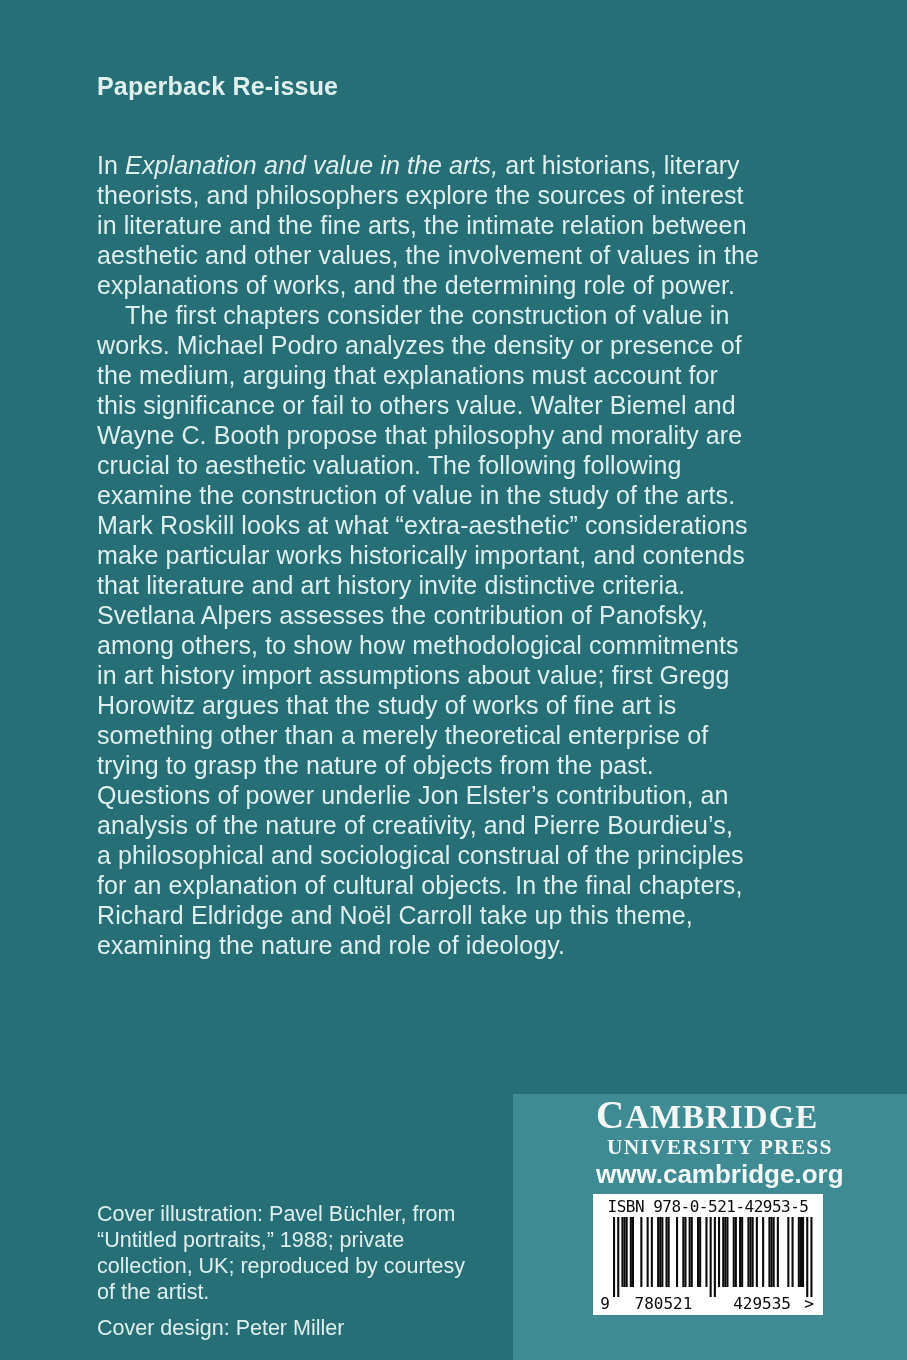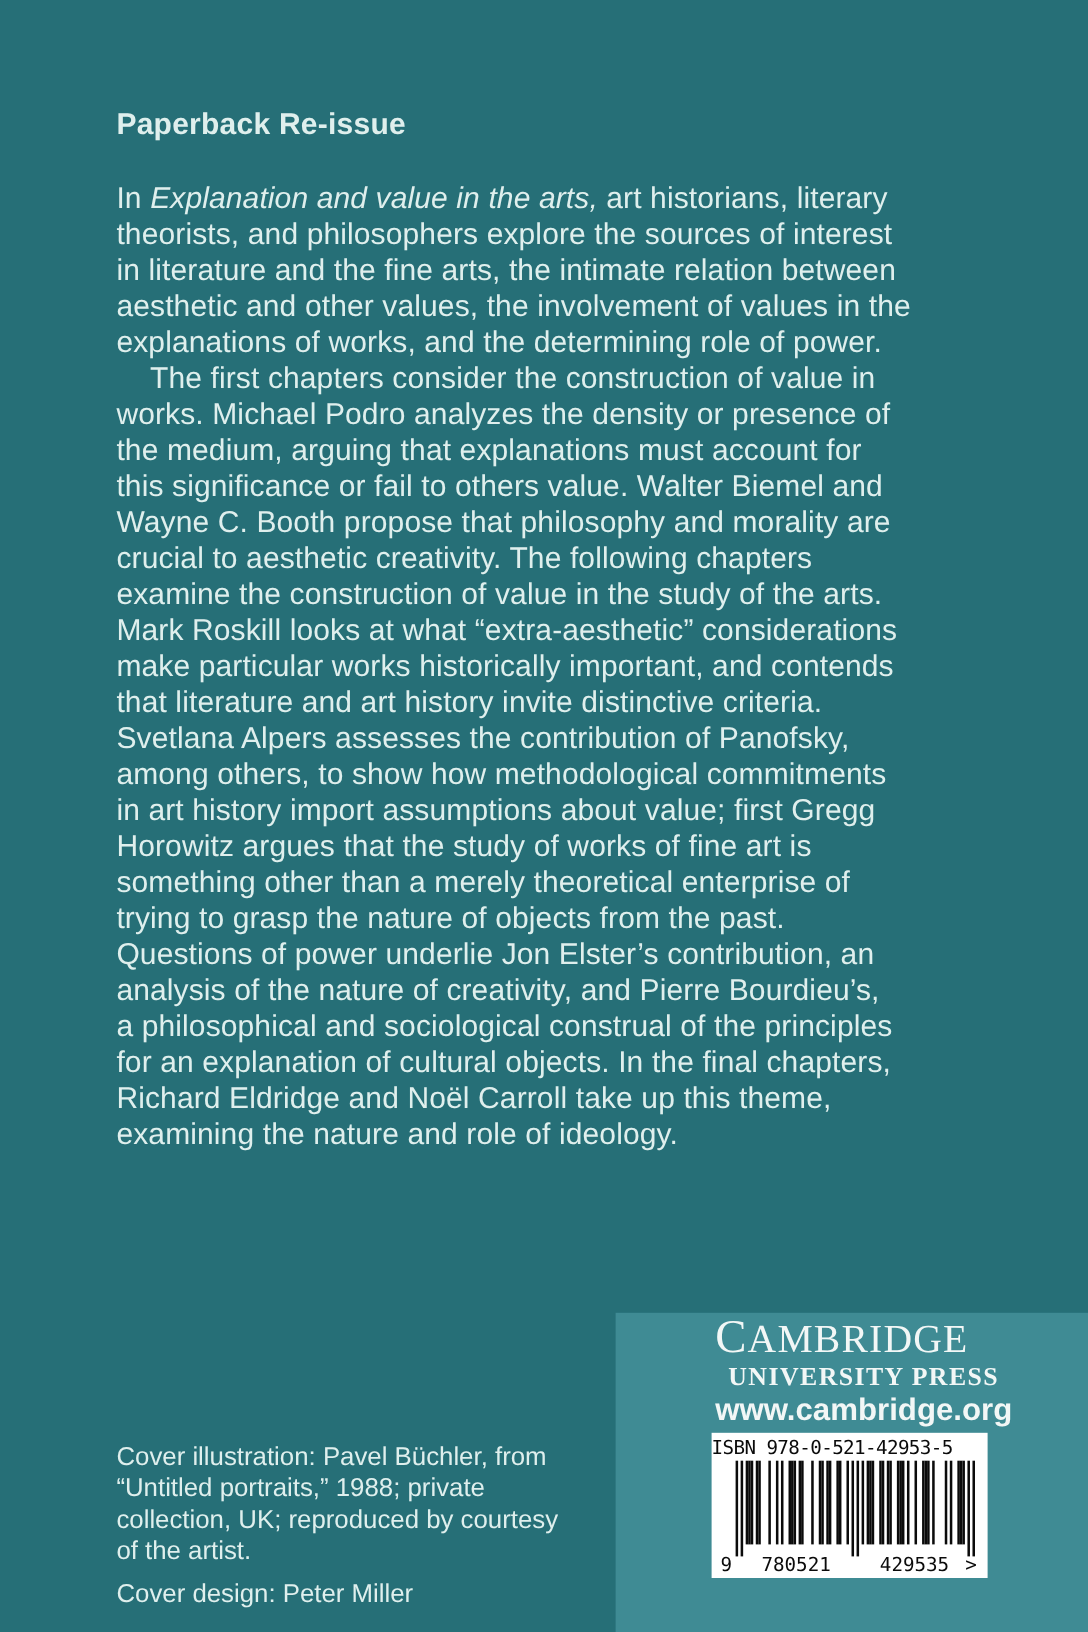--- a/index.html
+++ b/index.html
@@ -17,21 +17,21 @@
     width: 907px;
     height: 1360px;
     background: var(--background);
     overflow: hidden;
     font-family: "Liberation Sans", sans-serif;
     color: var(--text);
   }
   .heading {
     position: absolute;
     left: 97px;
-    top: 90px;
+    top: 72px;
     font-size: 25px;
     font-weight: bold;
     letter-spacing: 0.2px;
     white-space: nowrap;
   }
   .blurb {
     position: absolute;
     left: 97px;
     top: 150px;
     font-size: 25px;
@@ -59,21 +59,21 @@
     background: var(--panel);
   }
   .brand {
     position: absolute;
     left: 83px;
     top: 3px;
     color: #F2F7F6;
   }
   .brand-name {
     font-family: "Liberation Serif", serif;
-    font-weight: normal;
+    font-weight: bold;
     font-size: 33px;
     line-height: 36px;
     letter-spacing: 1px;
     white-space: nowrap;
   }
   .brand-name::first-letter { font-size: 39px; }
   .brand-sub {
     font-family: "Liberation Serif", serif;
     font-weight: bold;
     font-size: 21.5px;
@@ -94,20 +94,21 @@
   .barcode-box {
     position: absolute;
     left: 80px;
     top: 100px;
     width: 230px;
     height: 121px;
     background: var(--barcode_bg);
   }
   .isbn-label {
     padding-top: 3px;
+    text-align: center;
     font-family: "DejaVu Sans Mono", monospace;
     font-size: 16px;
     letter-spacing: -0.5px;
     color: var(--barcode_ink);
     white-space: nowrap;
   }
   .barcode-svg {
     position: absolute;
     left: 8px;
     top: 23px;
@@ -137,21 +138,21 @@
           <div class="line">aesthetic and other values, the involvement of values in the</div>
           <div class="line">explanations of works, and the determining role of power.</div>
         </div>
     </div>
     <div class="para2">
         <div class="line">The first chapters consider the construction of value in</div>
         <div class="line">works. Michael Podro analyzes the density or presence of</div>
         <div class="line">the medium, arguing that explanations must account for</div>
         <div class="line">this significance or fail to others value. Walter Biemel and</div>
         <div class="line">Wayne C. Booth propose that philosophy and morality are</div>
-        <div class="line">crucial to aesthetic creativity. The following chapters</div>
+        <div class="line">crucial to aesthetic valuation. The following following</div>
         <div class="line">examine the construction of value in the study of the arts.</div>
         <div class="line">Mark Roskill looks at what “extra-aesthetic” considerations</div>
         <div class="line">make particular works historically important, and contends</div>
         <div class="line">that literature and art history invite distinctive criteria.</div>
         <div class="line">Svetlana Alpers assesses the contribution of Panofsky,</div>
         <div class="line">among others, to show how methodological commitments</div>
         <div class="line">in art history import assumptions about value; first Gregg</div>
         <div class="line">Horowitz argues that the study of works of fine art is</div>
         <div class="line">something other than a merely theoretical enterprise of</div>
         <div class="line">trying to grasp the nature of objects from the past.</div>

